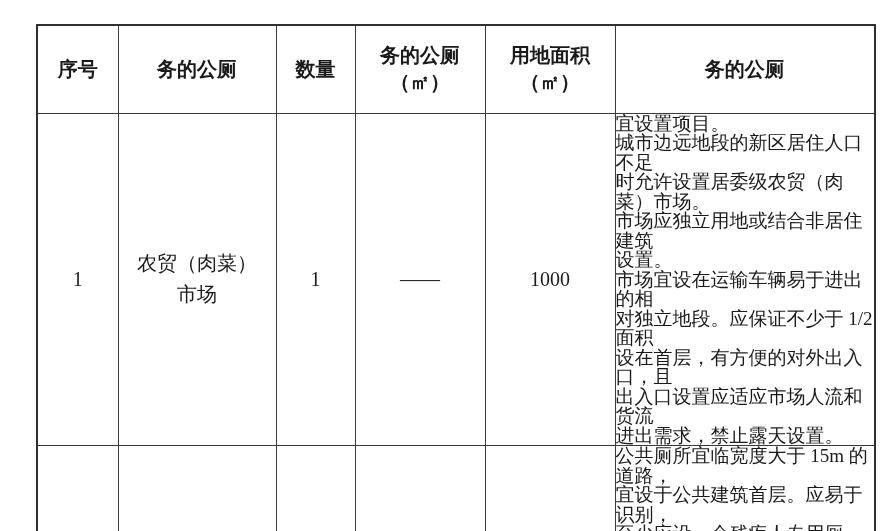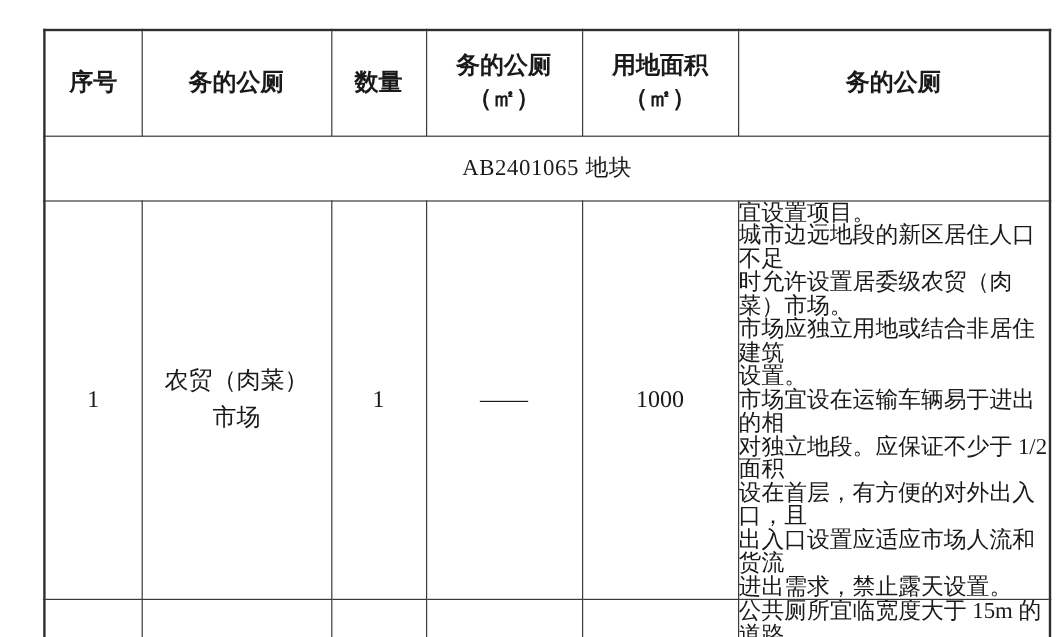--- a/index.html
+++ b/index.html
@@ -88,23 +88,20 @@
         <th class="col-header">务的公厕</th>
         <th class="col-header">数量</th>
         <th class="col-header">务的公厕
 （㎡）</th>
         <th class="col-header">用地面积
 （㎡）</th>
         <th class="col-header">务的公厕</th>
       </tr>
     </thead>
     <tbody>
-      <tr class="section-row">
-        <td class="section-cell" colspan="6">AB2401065 地块</td>
-      </tr>
       <tr class="data-row-1">
         <td class="center-cell">1</td>
         <td class="center-cell">农贸（肉菜）
 市场</td>
         <td class="center-cell">1</td>
         <td class="center-cell">——</td>
         <td class="center-cell">1000</td>
         <td class="req-cell">宜设置项目。
 城市边远地段的新区居住人口不足
 时允许设置居委级农贸（肉菜）市场。

